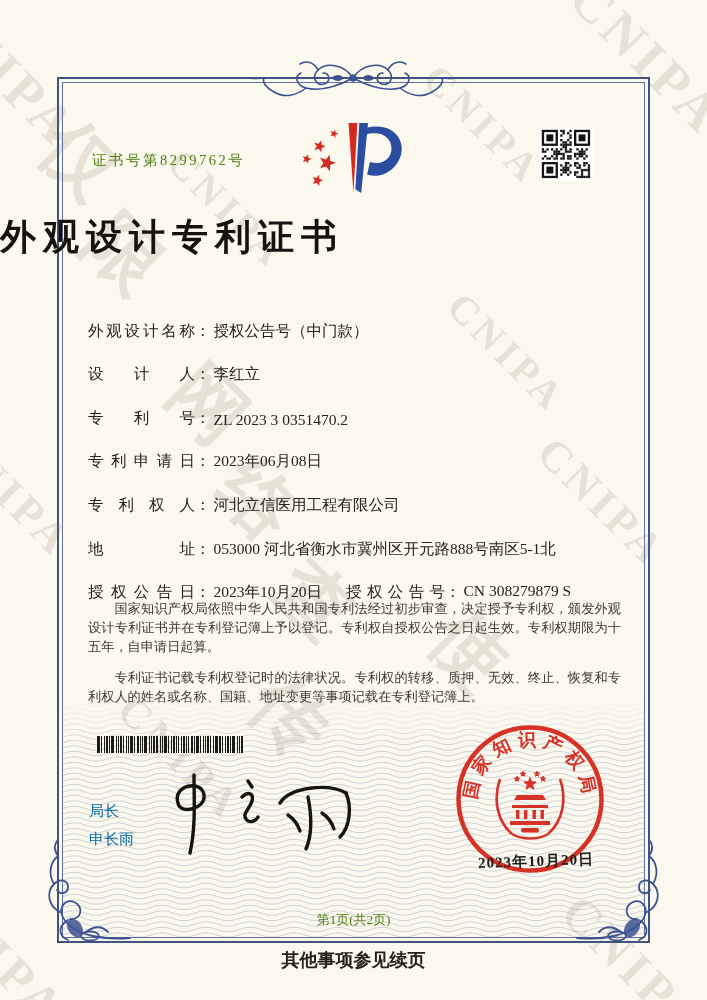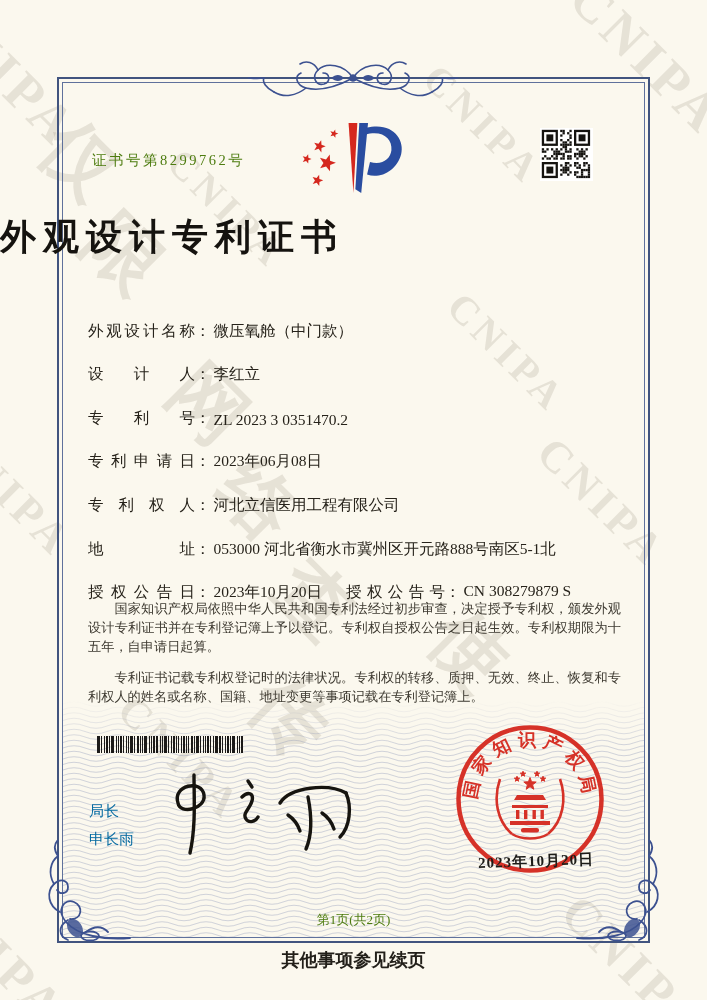--- a/index.html
+++ b/index.html
@@ -314,21 +314,21 @@
       <rect x="4.1" y="36.3" width="11.5" height="11.5" fill="#fff"></rect>
       <rect x="6.3999999999999995" y="38.599999999999994" width="6.8999999999999995" height="6.8999999999999995" fill="#151310"></rect>
     </svg>
 
   <h1 class="title">外观设计专利证书</h1>
 
   <div class="fields">
     <div class="frow">
       <span class="flabel">外观设计名称</span>
         <span class="colon">：</span>
-      <span class="fvalue">微压氧舱（中门款）</span>
+      <span class="fvalue">授权公告号（中门款）</span>
     </div>
     <div class="frow">
       <span class="flabel">设计人</span>
         <span class="colon">：</span>
       <span class="fvalue">李红立</span>
     </div>
     <div class="frow">
       <span class="flabel">专利号</span>
         <span class="colon">：</span>
       <span class="fvalue">ZL 2023 3 0351470.2</span>

